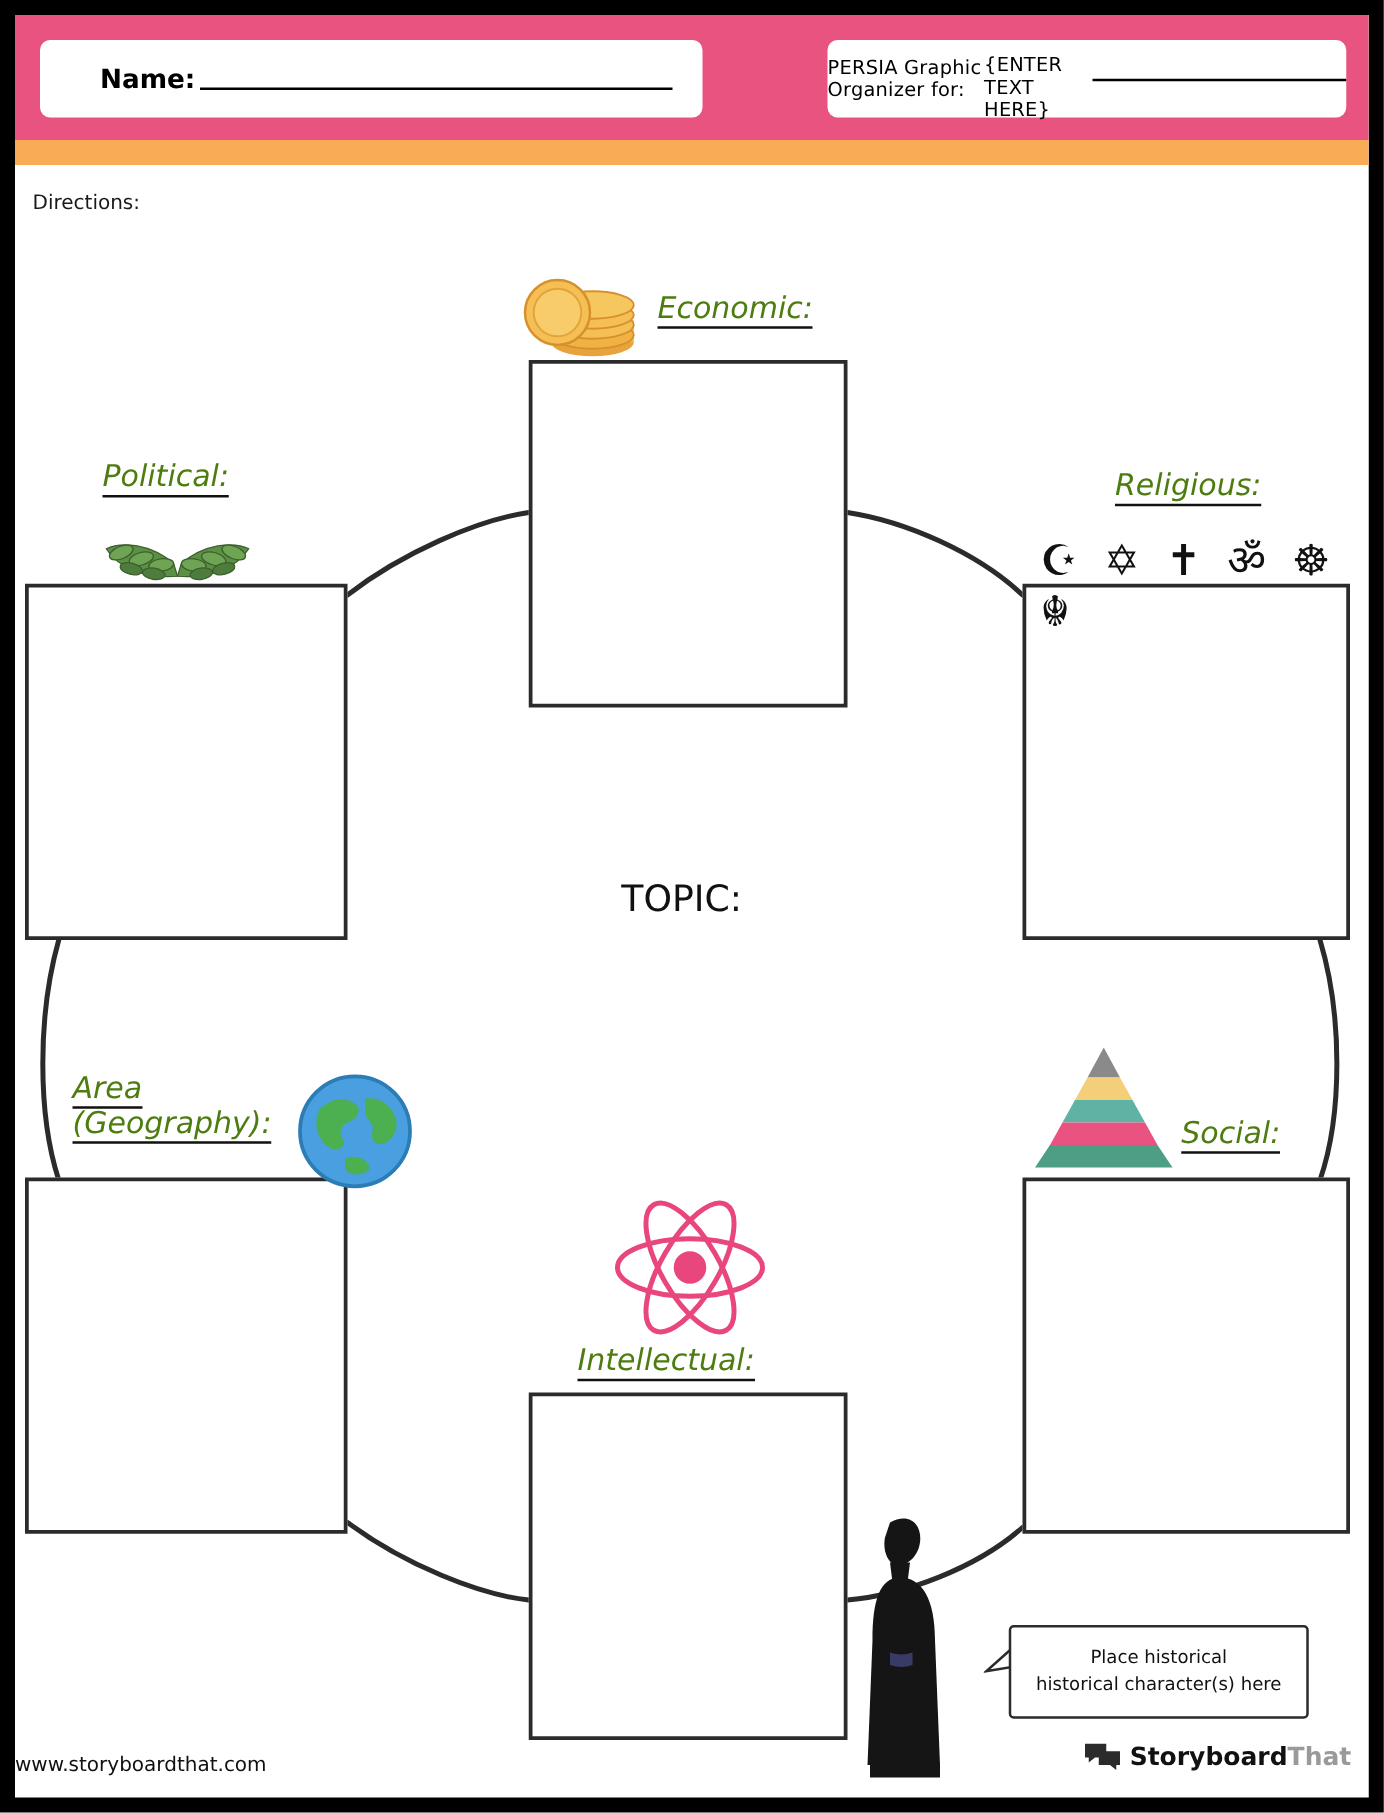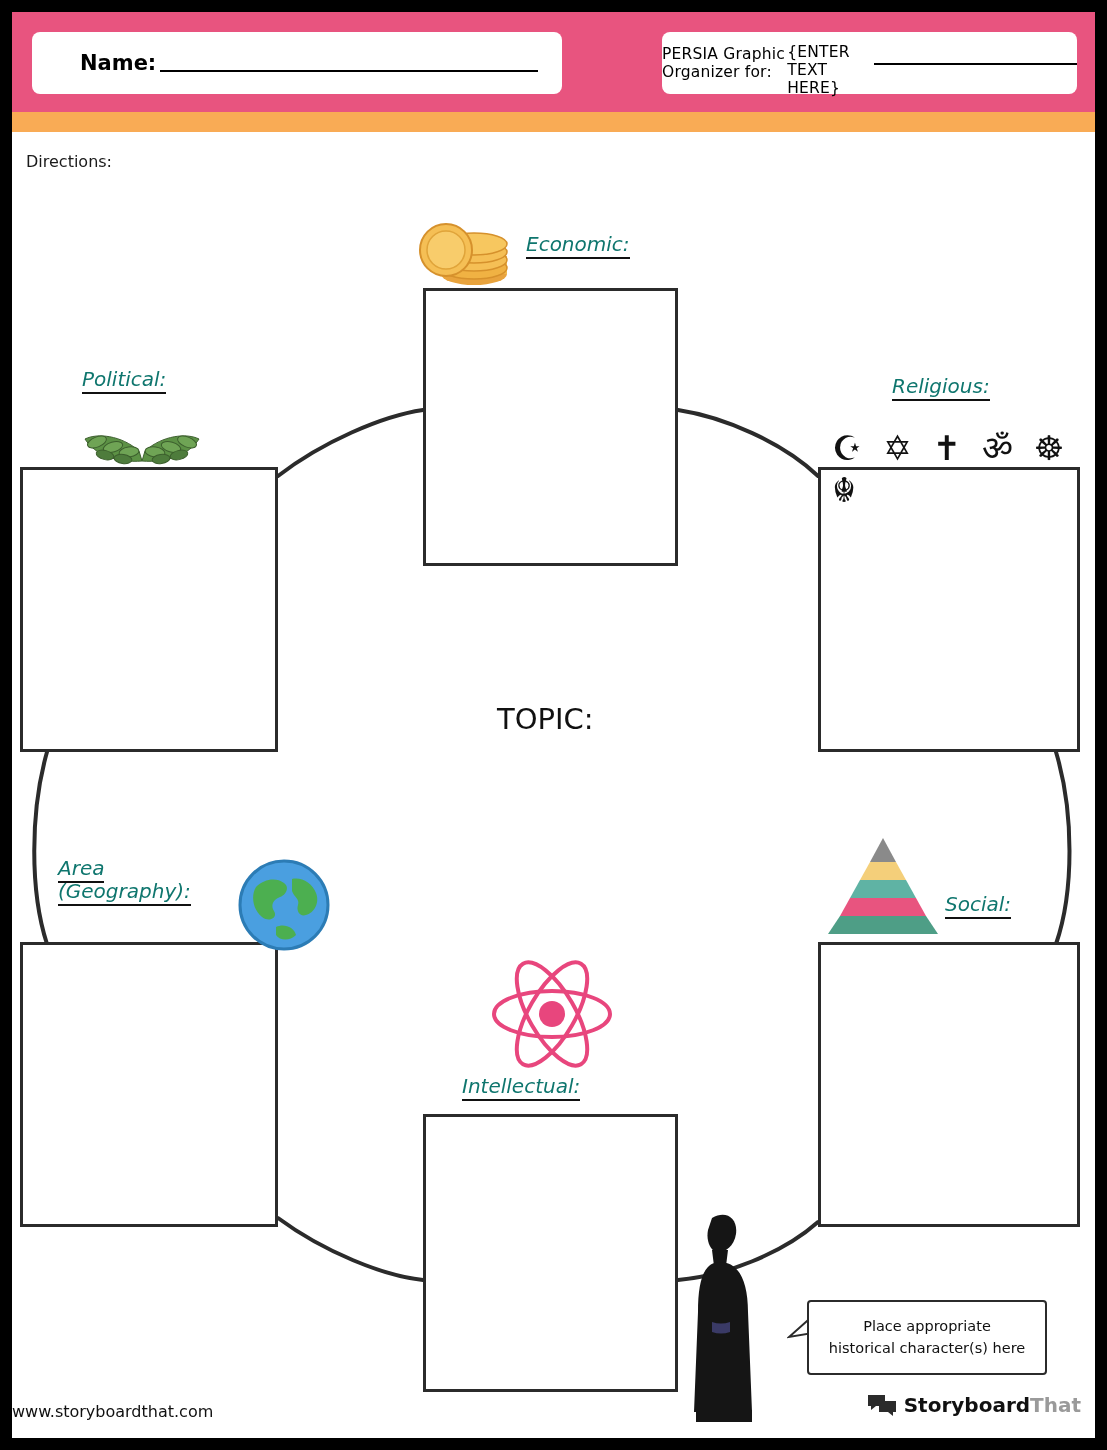--- a/index.html
+++ b/index.html
@@ -118,22 +118,22 @@
   .box-pol      { left: 8px;    top: 455px;  width: 258px; height: 285px; }
   .box-rel      { left: 806px;  top: 455px;  width: 262px; height: 285px; }
   .box-area     { left: 8px;    top: 930px;  width: 258px; height: 285px; }
   .box-social   { left: 806px;  top: 930px;  width: 262px; height: 285px; }
   .box-intel    { left: 411px;  top: 1102px; width: 255px; height: 278px; }
 
   .lbl {
     position: absolute;
     font-family: "DejaVu Sans", sans-serif;
     font-style: italic;
-    font-size: 20px;
-    color: #0f766e;
+    font-size: 24px;
+    color: #4d7c0f;
     z-index: 5;
     white-space: nowrap;
   }
   .lbl span.u { border-bottom: 2.5px solid #111; padding-bottom: 1px; }
 
   .lbl-econ   { left: 514px; top: 220px; }
   .lbl-pol    { left: 70px;  top: 355px; }
   .lbl-rel    { left: 880px; top: 362px; }
   .lbl-area   { left: 46px;  top: 845px; line-height: 1.15; white-space: normal; width: 220px;}
   .lbl-social { left: 933px; top: 880px; }
@@ -347,21 +347,21 @@
           <path d="M30,110 C36,112 42,112 48,110 L48,120 C42,122 36,122 30,120 Z"></path>
         </g>
       </svg>
     </div>
 
     <svg class="bubble-tail" width="40" height="50" viewBox="0 0 40 50">
       <polygon points="38,8 38,34 2,40" fill="#ffffff" stroke="#2b2b2b" stroke-width="2"></polygon>
       <rect x="34" y="8" width="8" height="26" fill="#ffffff"></rect>
     </svg>
     <div class="bubble">
-      <div>Place appropriate</div>
+      <div>Place historical</div>
       <div>historical character(s) here</div>
     </div>
 
   </div>
 
   <div class="footer-url">www.storyboardthat.com</div>
   <div class="logo">
     <svg width="30" height="24" viewBox="0 0 30 24">
       <path d="M1,2 h17 v11 h-9 l-5,4 v-4 h-3 z" fill="#2b2b2b"></path>
       <path d="M12,8 h17 v11 h-3 v4 l-5,-4 h-9 z" fill="#2b2b2b"></path>

